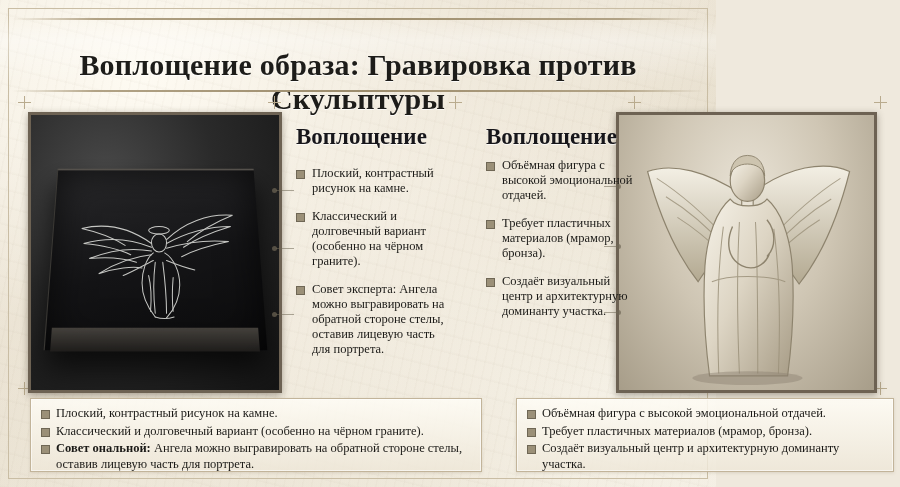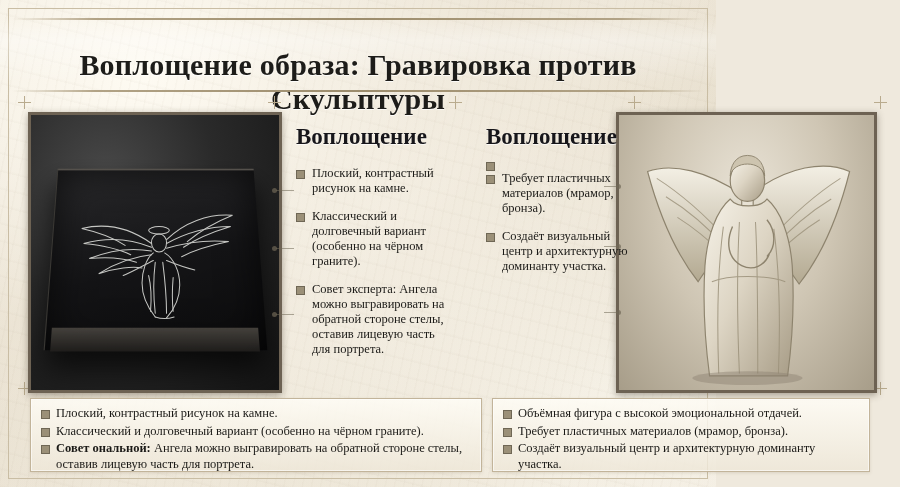--- a/index.html
+++ b/index.html
@@ -194,21 +194,21 @@
     position: absolute;
     top: 398px;
     height: 74px;
     background: linear-gradient(180deg, rgba(255,253,246,0.85), rgba(238,231,216,0.8));
     border: 1px solid #c2b49a;
     box-shadow: inset 0 0 0 1px rgba(255,255,255,0.55), 0 1px 3px rgba(120,105,80,0.18);
     box-sizing: border-box;
     padding: 7px 10px 6px 10px;
   }
   #summary-left { left: 30px; width: 452px; }
-  #summary-right { left: 492px; width: 378px; }
+  #summary-right { left: 516px; width: 378px; }
   .sum-item {
     position: relative;
     padding-left: 15px;
     font-size: 12.5px;
     line-height: 15.5px;
     color: #1b1a17;
     margin-bottom: 2px;
   }
   .sum-mark {
     position: absolute;
@@ -348,20 +348,21 @@
     <div class="bullet-item">
       <span class="bullet-mark"></span>
       <span>Совет эксперта: Ангела можно выгравировать на обратной стороне стелы, оставив лицевую часть для портрета.</span>
     </div>
   </div>
 
   <div class="col-heading" id="heading-right">Воплощение</div>
   <div class="bullet-col" id="col-right">
     <div class="bullet-item">
       <span class="bullet-mark"></span>
+      <span>Объёмная фигура с высокой эмоци­ональной отдачей.</span>
     </div>
     <div class="bullet-item">
       <span class="bullet-mark"></span>
       <span>Требует пластичных материалов (мрамор, бронза).</span>
     </div>
     <div class="bullet-item">
       <span class="bullet-mark"></span>
       <span>Создаёт визуальный центр и архитектурную доминанту участка.</span>
     </div>
   </div>

